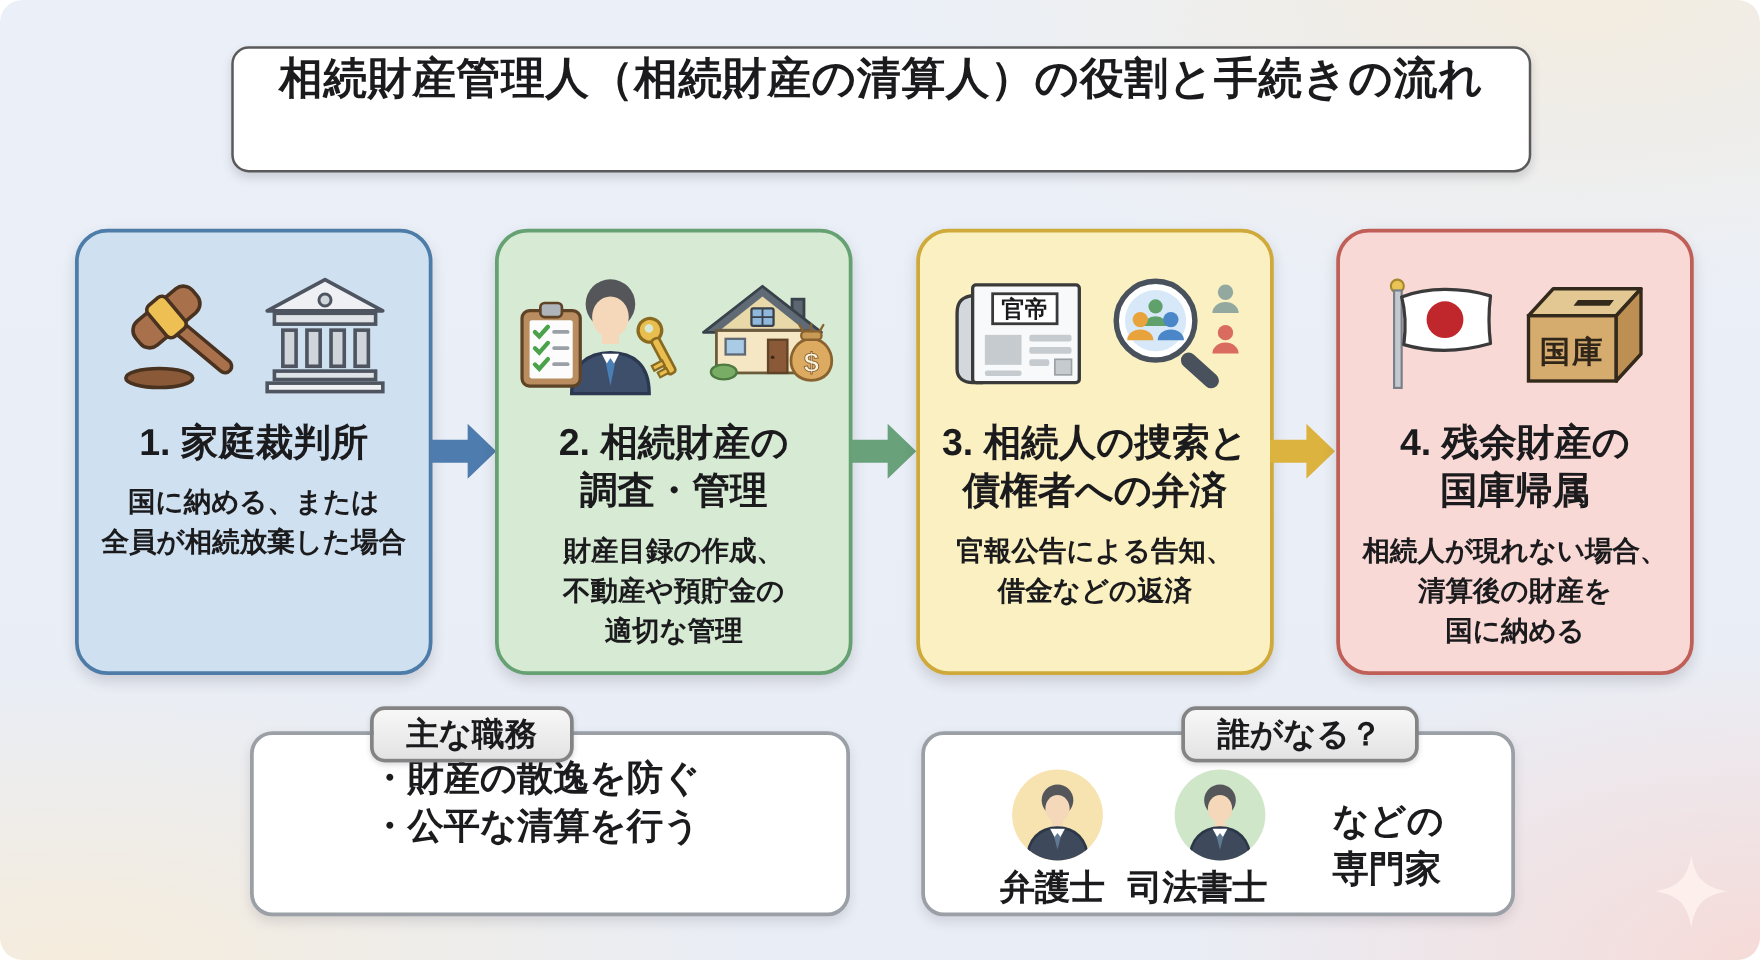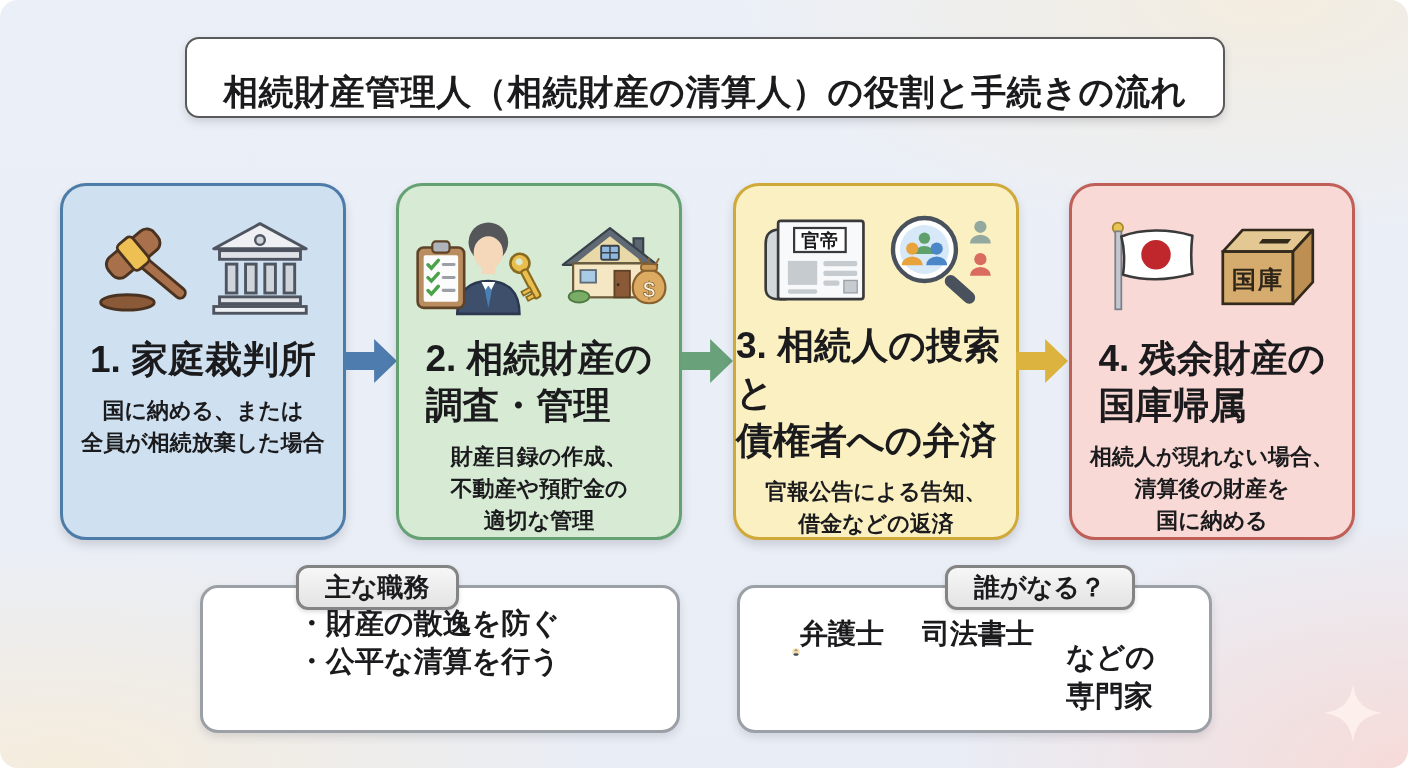--- a/index.html
+++ b/index.html
@@ -7,54 +7,54 @@
   .canvas {
     position: relative; width: 1408px; height: 768px; overflow: hidden;
     border-radius: 18px;
     background:
       radial-gradient(55% 45% at 90% 0%, #f3ecdf 0%, rgba(243,236,223,0) 70%),
       radial-gradient(50% 50% at 100% 100%, #f6dbd8 0%, rgba(246,219,216,0) 65%),
       radial-gradient(55% 42% at 4% 100%, #f5ecdc 0%, rgba(245,236,220,0) 70%),
       linear-gradient(180deg, #ebf0f8 0%, #e9edf5 100%);
   }
   .title-card {
-    position: absolute; left: 185px; top: 37px; width: 1040px; height: 81px;
+    position: absolute; left: 185px; top: 37px; width: 1040px; height: 101px;
     background: #ffffff; border: 2.5px solid #5a5a5a; border-radius: 14px;
-    display: flex; align-items: flex-end; justify-content: center;
+    display: flex; align-items: flex-start; justify-content: center;
     box-shadow: 0 4px 8px rgba(60,60,80,0.18);
   }
   .title-card span { font-size: 35px; font-weight: 800; letter-spacing: 0.5px; }
   .step-card {
     position: absolute; top: 183px; width: 286px; height: 357px;
     border: 3.5px solid; border-radius: 26px;
     box-shadow: 0 5px 10px rgba(60,60,80,0.18);
     display: flex; flex-direction: column; align-items: center;
   }
   .step-icons { display: flex; align-items: center; justify-content: center; gap: 4px; margin-top: 22px; height: 118px; }
-  .step-title { font-size: 37px; font-weight: 800; line-height: 1.28; margin-top: 10px; }
+  .step-title { font-size: 30px; font-weight: 800; text-align: center; line-height: 1.28; margin-top: 10px; }
   .step-desc  { font-size: 22px; font-weight: 700; text-align: center; line-height: 1.45; margin-top: 12px; }
   .arrow {
     position: absolute; top: 337px; width: 52px; height: 48px;
     clip-path: polygon(0% 31%, 56% 31%, 56% 4%, 100% 50%, 56% 96%, 56% 69%, 0% 69%);
   }
   .note-card {
     position: absolute; top: 585px; height: 148px; background: #ffffff;
     border: 3px solid #9aa0a6; border-radius: 18px;
     box-shadow: 0 4px 9px rgba(60,60,80,0.15);
   }
   .badge {
     position: absolute; top: -23px; height: 45px; padding: 12px 26px;
     background: linear-gradient(#f7f7f7, #e3e3e3);
     border: 3px solid #848484; border-radius: 12px;
     display: flex; align-items: center; font-size: 26px; font-weight: 800;
     box-shadow: 0 2px 4px rgba(60,60,80,0.18);
   }
   .duties-list { padding: 16px 0 0 94px; font-size: 29px; font-weight: 800; line-height: 1.32; }
   .who-content { display: flex; align-items: flex-start; padding: 26px 0 0 52px; }
-  .prof { display: flex; flex-direction: row; align-items: flex-start; width: 92px; }
+  .prof { display: flex; flex-direction: column; align-items: flex-end; width: 92px; }
   .prof + .prof { margin-left: 38px; }
   .prof-label { font-size: 28px; font-weight: 800; margin-top: 1px; white-space: nowrap; }
   .who-note { font-size: 29px; font-weight: 800; line-height: 1.35; margin: 24px 0 0 52px; }
   .sparkle { position: absolute; left: 1322px; top: 682px; }
   svg text { font-family: "Liberation Sans", "DejaVu Sans", sans-serif; }
 </style>
 </head>
 <body>
 
 <div class="canvas">

